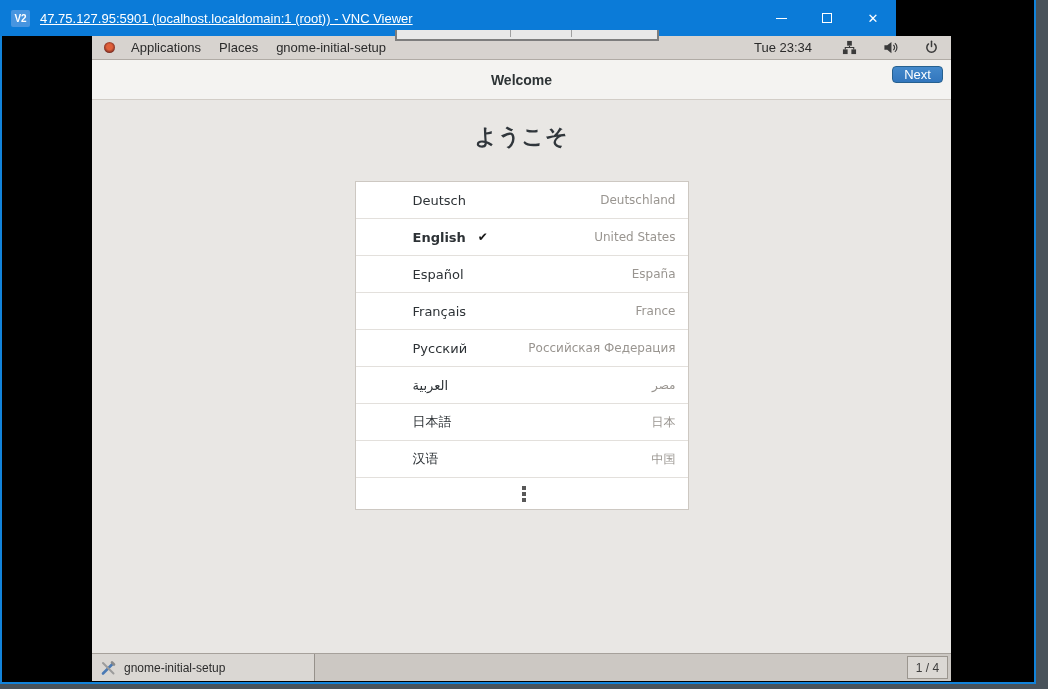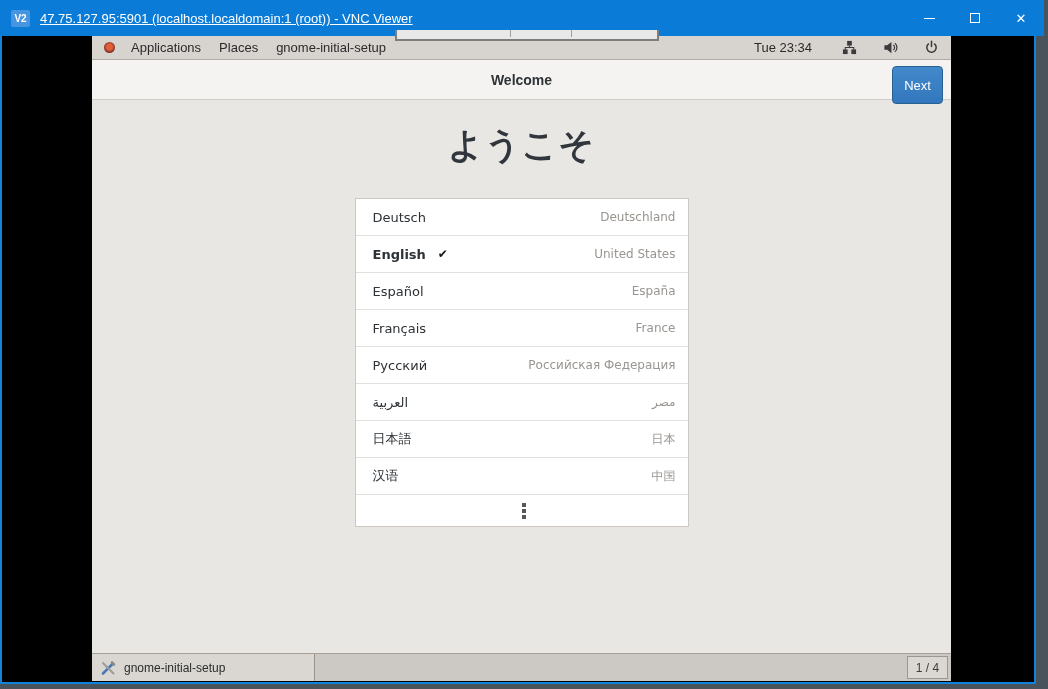--- a/index.html
+++ b/index.html
@@ -10,21 +10,21 @@
     position:relative;
   }
 
   
   .vnc-window {
     position:absolute; left:0; top:0; width:1036px; height:684px;
     background:#000;
     border:2px solid #1283da; border-top:none;
   }
   .titlebar {
-    position:absolute; left:-2px; top:0; width:1044px; height:36px;
+    position:absolute; left:-2px; top:0; width:896px; height:36px;
     background:#0b7bd8; display:flex; align-items:center;
     color:#fff; font-size:13px;
   }
   .vnc-logo {
     margin-left:11px; width:19px; height:17px; flex:0 0 auto;
     background:#4795e0; border-radius:2px;
     display:flex; align-items:center; justify-content:center;
     font-size:10px; font-weight:bold; color:#fff;
   }
   .title-text { margin-left:10px; white-space:nowrap;text-decoration:underline; }
@@ -67,44 +67,44 @@
   .clock { padding-right:4px; }
   .tb-ico { display:flex; align-items:center; }
 
   
   .headerbar {
     height:40px; background:#f4f3f1; border-bottom:1px solid #d2cdc7;
     position:relative; display:flex; align-items:center; justify-content:center;
   }
   .headerbar-title { font-weight:bold; font-size:14px; color:#2e3436; }
   .next-btn {
-    position:absolute; right:8px; top:6px; width:51px; height:38px;
+    position:absolute; right:8px; top:6px; width:51px; height:17px;
     background:linear-gradient(#4489cb,#3276bd); border:1px solid #26608f;
     border-radius:4px; color:#fff; font-size:13px;
     display:flex; align-items:center; justify-content:center; cursor:default;
   }
 
   
   .content { position:relative; height:553px; }
   .welcome-heading {
     padding-top:22px; text-align:center;
-    font-size:35px; font-weight:bold; color:#30363b; letter-spacing:1px;
+    font-size:22px; font-weight:bold; color:#30363b; letter-spacing:1px;
     font-family:"DejaVu Sans","Liberation Sans",sans-serif;
   }
   .lang-list {
     width:334px; margin:29px auto 0; background:#fff;
     border:1px solid #cdc8c2;
   }
   .lang-row {
     height:37px; display:flex; align-items:center; justify-content:space-between;
     padding:0 12px 0 17px; border-bottom:1px solid #e3e0dc; cursor:default;
     font-family:"DejaVu Sans","Liberation Sans",sans-serif;
   }
   .lang-left { display:flex; align-items:flex-start;font-weight:bold; }
-  .lang-name { font-size:13px; color:#2d3236; }
+  .lang-name { font-size:13px; color:#2d3236;margin-left:40px; }
   .check { margin-left:12px; font-size:12px; color:#151515; }
   .lang-region { font-size:12px; color:#999590; }
   .more-row {
     height:31px; border-bottom:none; justify-content:center;
     display:flex; align-items:center; flex-direction:column; gap:2px;
   }
   .dot { width:4px; height:4px; background:#585858; display:block; }
 
   
   .taskbar {

